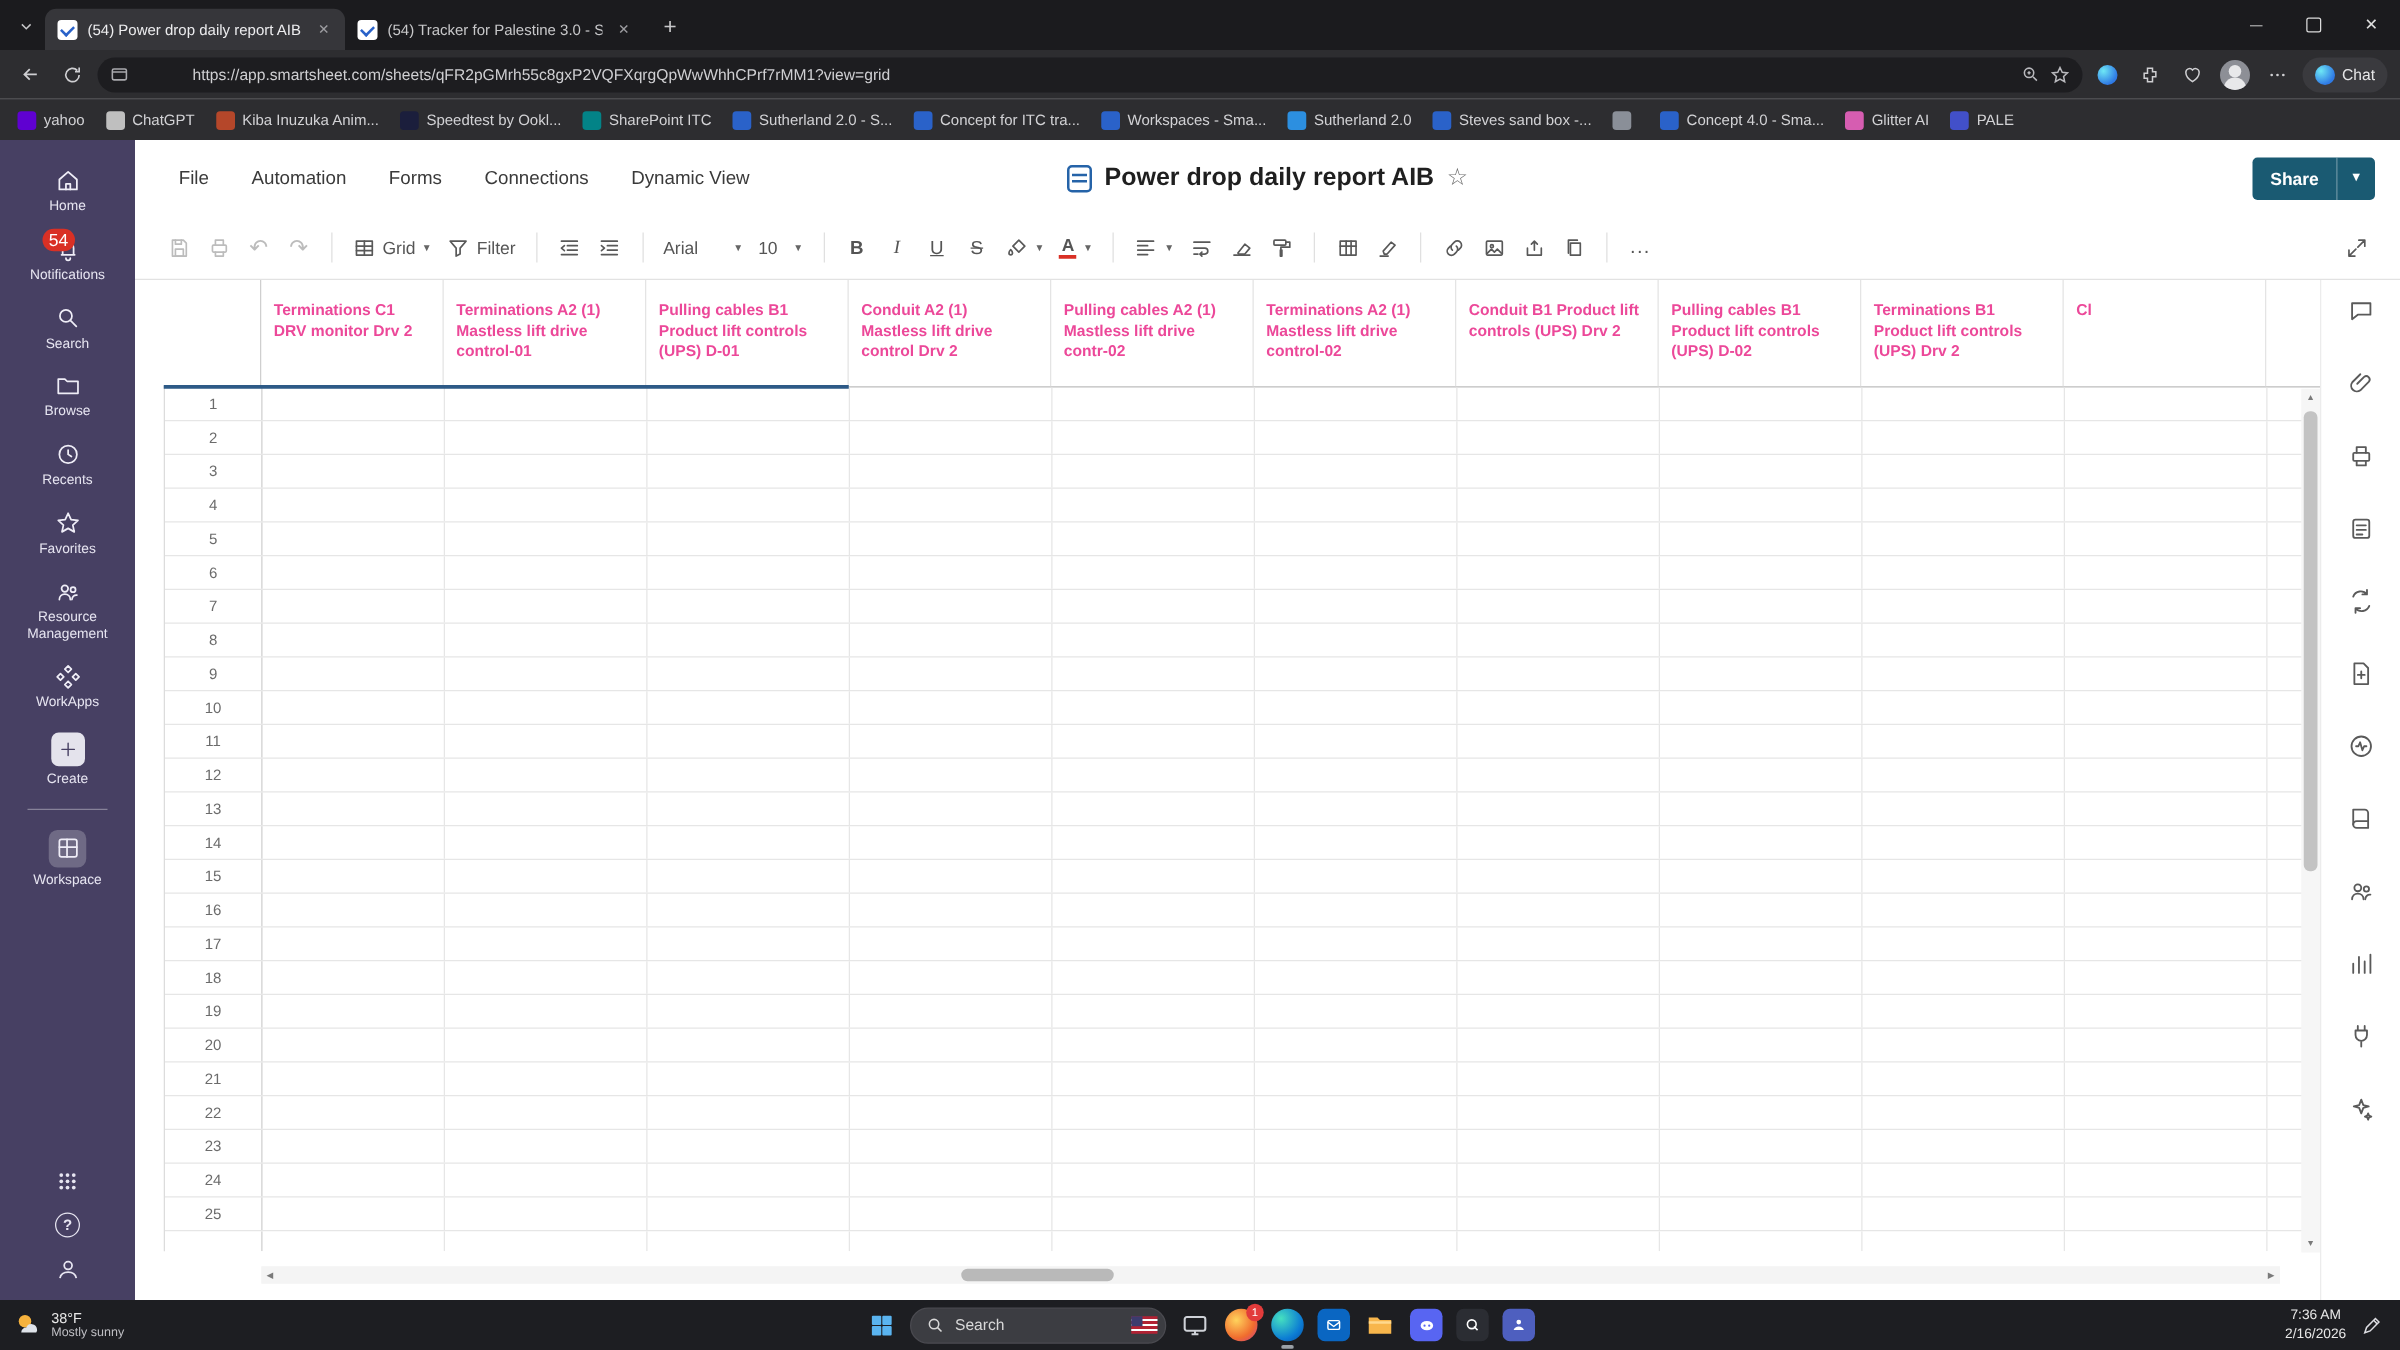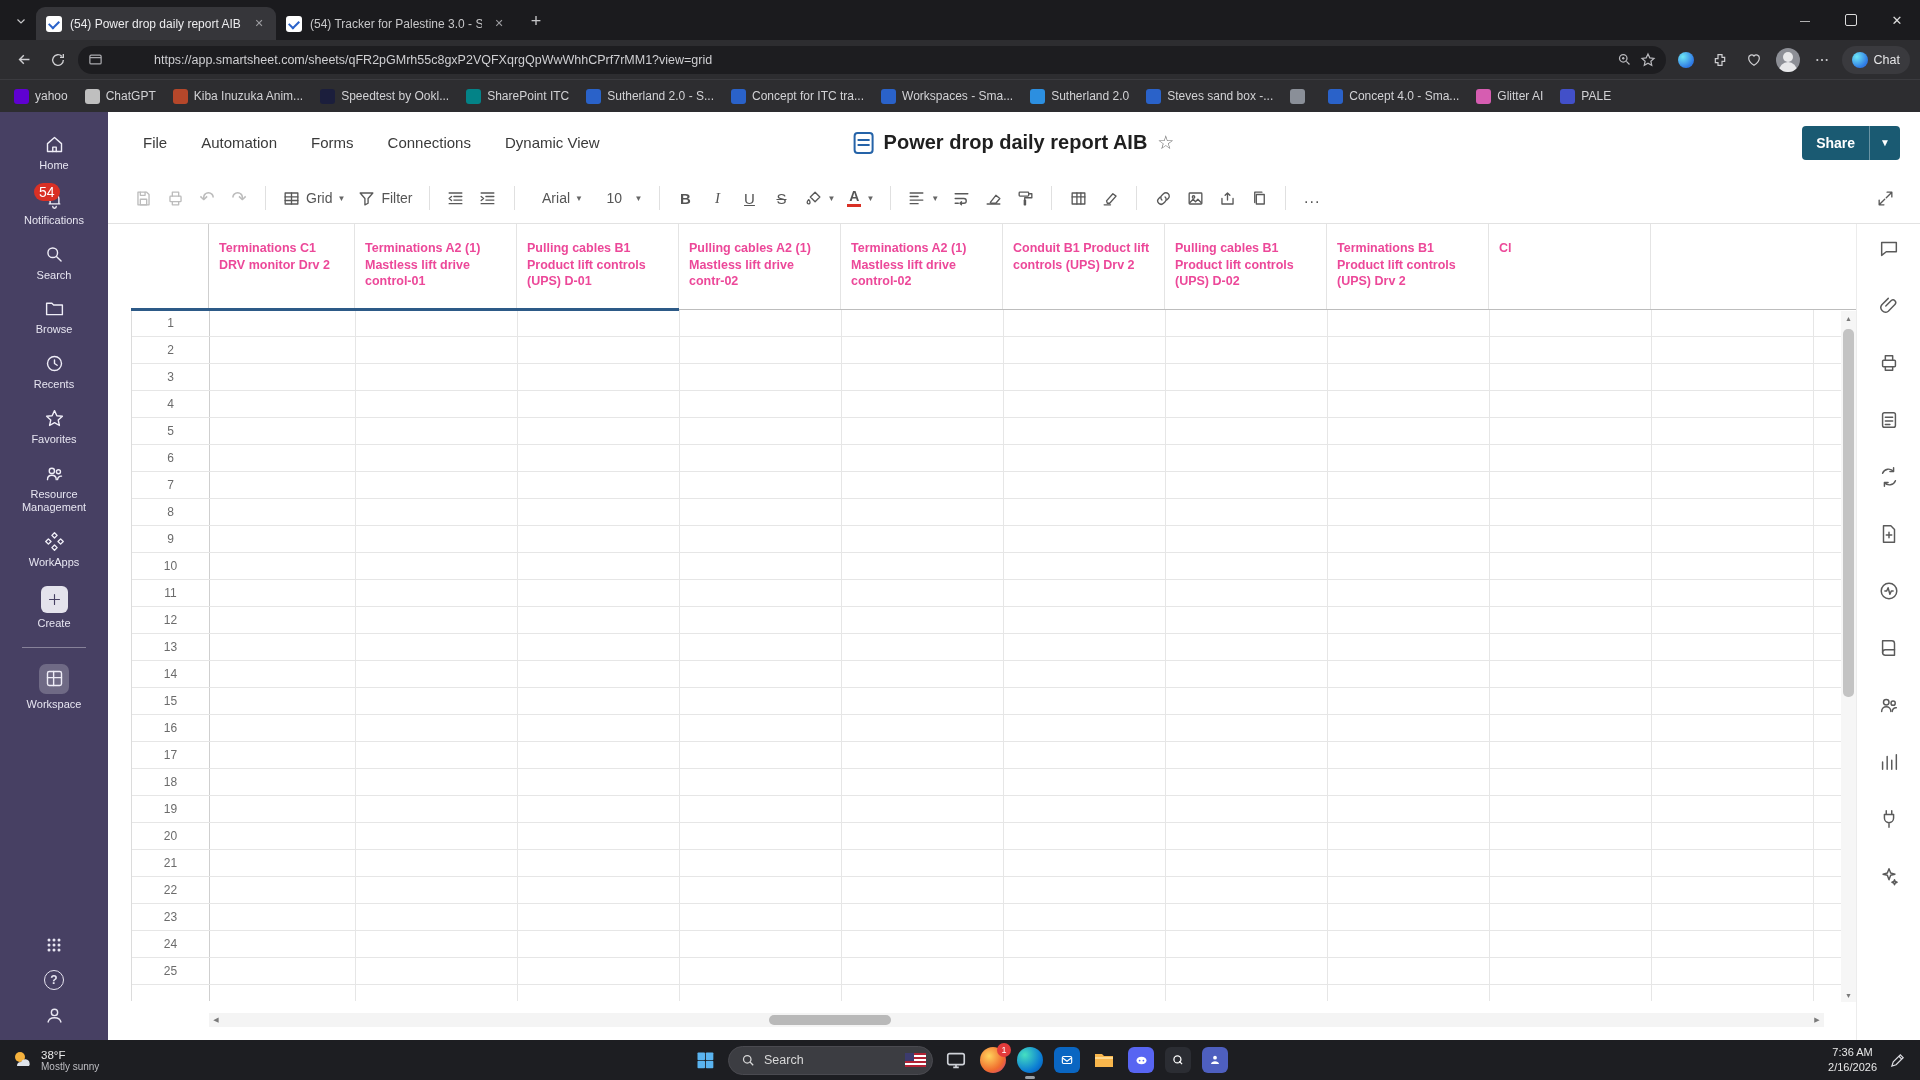--- a/index.html
+++ b/index.html
@@ -442,21 +442,21 @@
             <svg viewBox="0 0 24 24">
               <path d="M4 5h16M10 9.5h10M10 14h10M4 18.5h16M7 9.5l-3 2.5 3 2.5"></path>
             </svg>
           </div>
         <div class="tbtn">
             <svg viewBox="0 0 24 24">
               <path d="M4 5h16M10 9.5h10M10 14h10M4 18.5h16M4 9.5l3 2.5-3 2.5"></path>
             </svg>
           </div>
         <div class="sep"></div>
-        <div class="tbtn" style="min-width:74px;">
+        <div class="tbtn" style="min-width:74px;justify-content:space-between">
           <span>Arial</span>
           <span class="caret"></span>
         </div>
         <div class="tbtn" style="min-width:46px;justify-content:space-between">
           <span>10</span>
           <span class="caret"></span>
         </div>
         <div class="sep"></div>
         <div class="tbtn">
             <span class="bold-b">B</span>
@@ -560,20 +560,21 @@
       </div>
 
       <div class="content-row">
         <div class="grid-zone">
           <div class="ghead">
             <div class="gh-corner"></div>
 
           <div class="ghcell">Terminations C1 DRV monitor Drv 2</div>
               <div class="ghcell">Terminations A2 (1) Mastless lift drive control-01</div>
               <div class="ghcell">Pulling cables B1 Product lift controls (UPS) D-01</div>
+              <div class="ghcell">Conduit A2 (1) Mastless lift drive control Drv 2</div>
               <div class="ghcell">Pulling cables A2 (1) Mastless lift drive contr-02</div>
               <div class="ghcell">Terminations A2 (1) Mastless lift drive control-02</div>
               <div class="ghcell">Conduit B1 Product lift controls (UPS) Drv 2</div>
               <div class="ghcell">Pulling cables B1 Product lift controls (UPS) D-02</div>
               <div class="ghcell">Terminations B1 Product lift controls (UPS) Drv 2</div>
               <div class="ghcell">Cl</div>
             </div>
           <div class="freeze-line"></div>
           <div class="gbody">
               <div class="grow">

